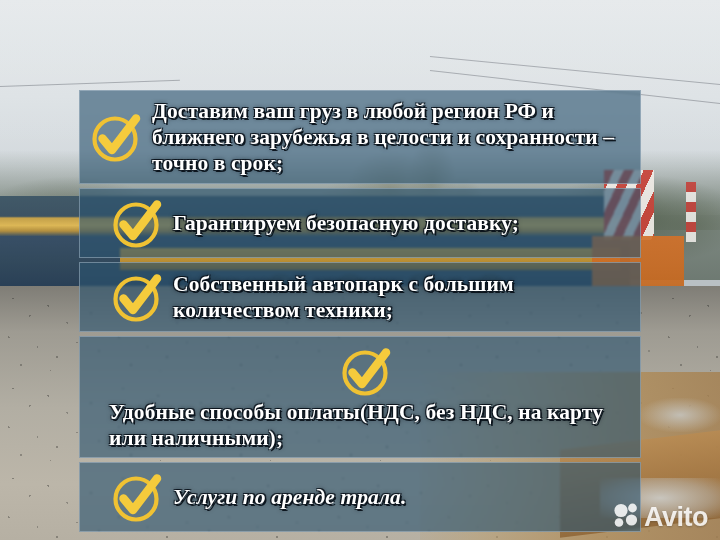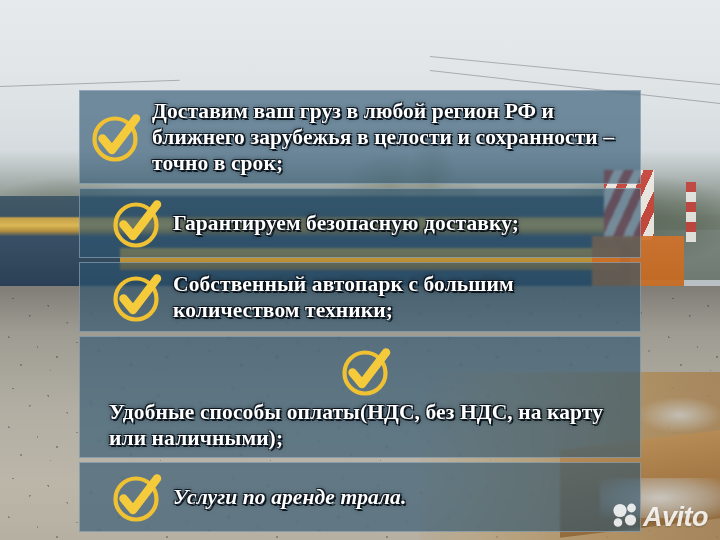--- a/index.html
+++ b/index.html
@@ -226,21 +226,20 @@
   }
   .wm-dots { display: block; }
   .wm-text {
     color: rgba(255,255,255,.93);
     font-family: "Liberation Sans", sans-serif;
     font-weight: bold;
     font-size: 27px;
     line-height: 1;
     letter-spacing: -.5px;
     text-shadow: 0 1px 2px rgba(60,55,45,.35);
-    font-style: italic;
   }
 </style>
 </head>
 <body>
 
 <div id="stage">
 
   <div class="photo">
     <div class="sky"></div>
 

